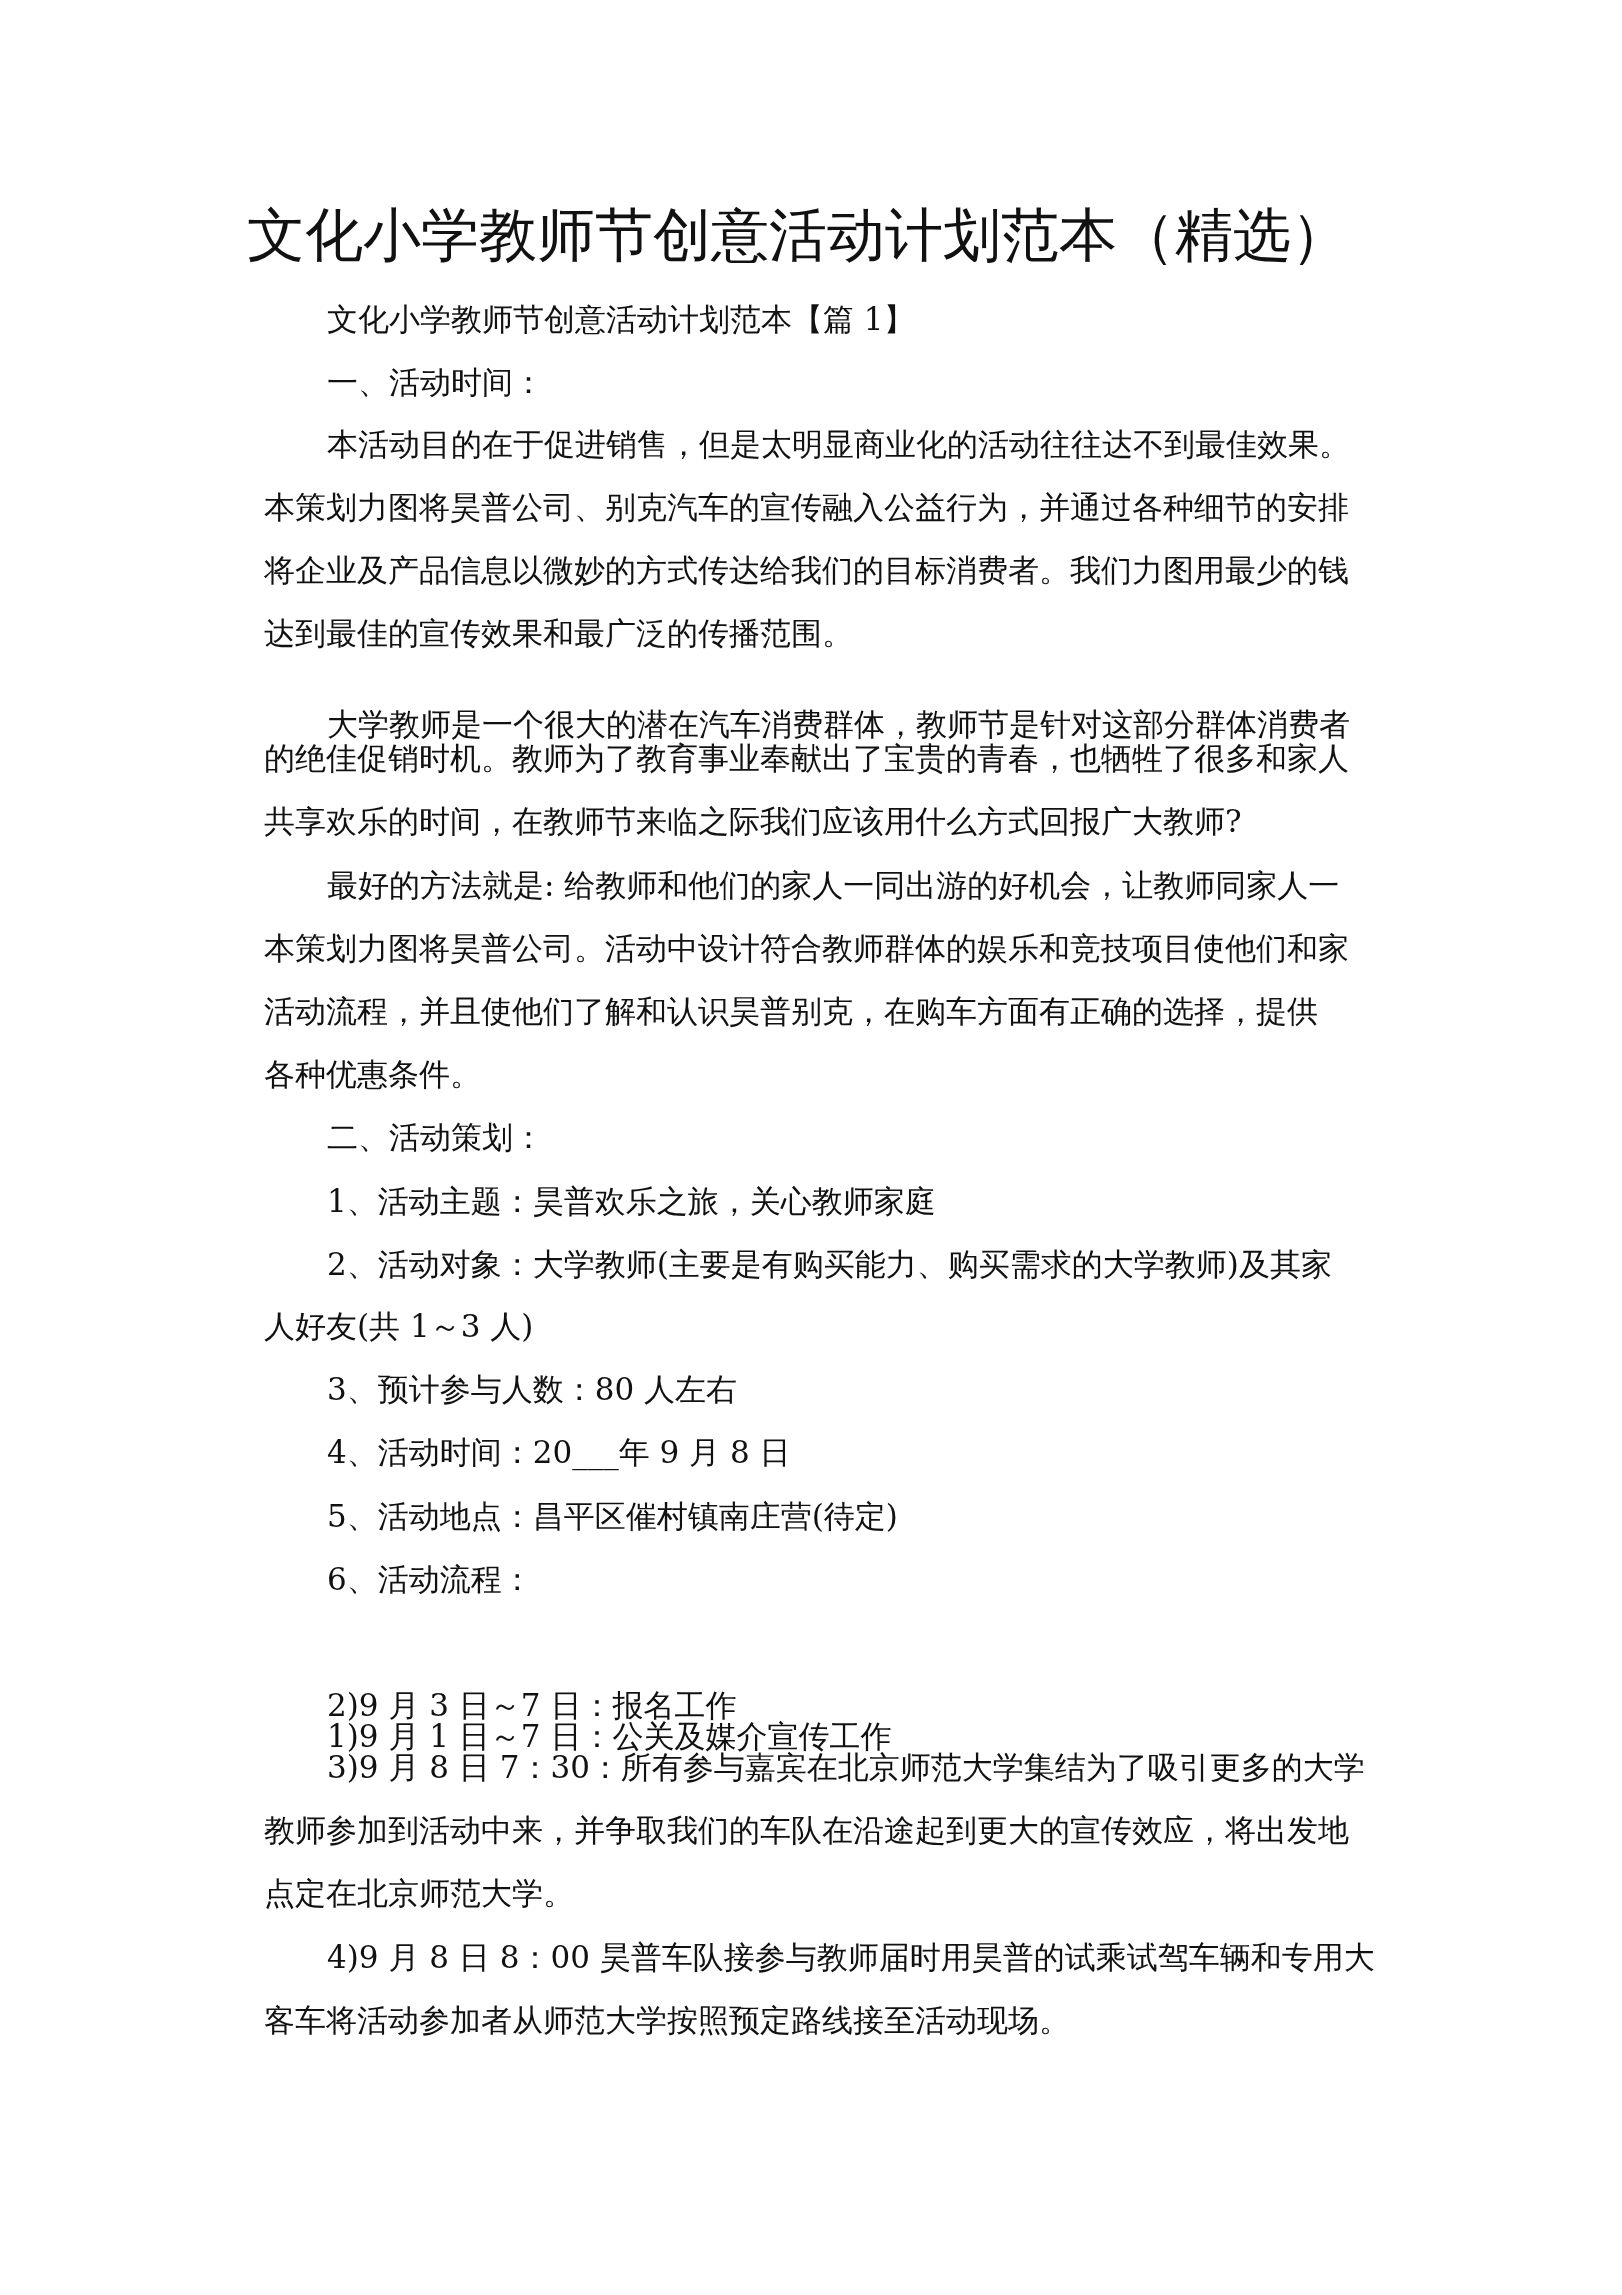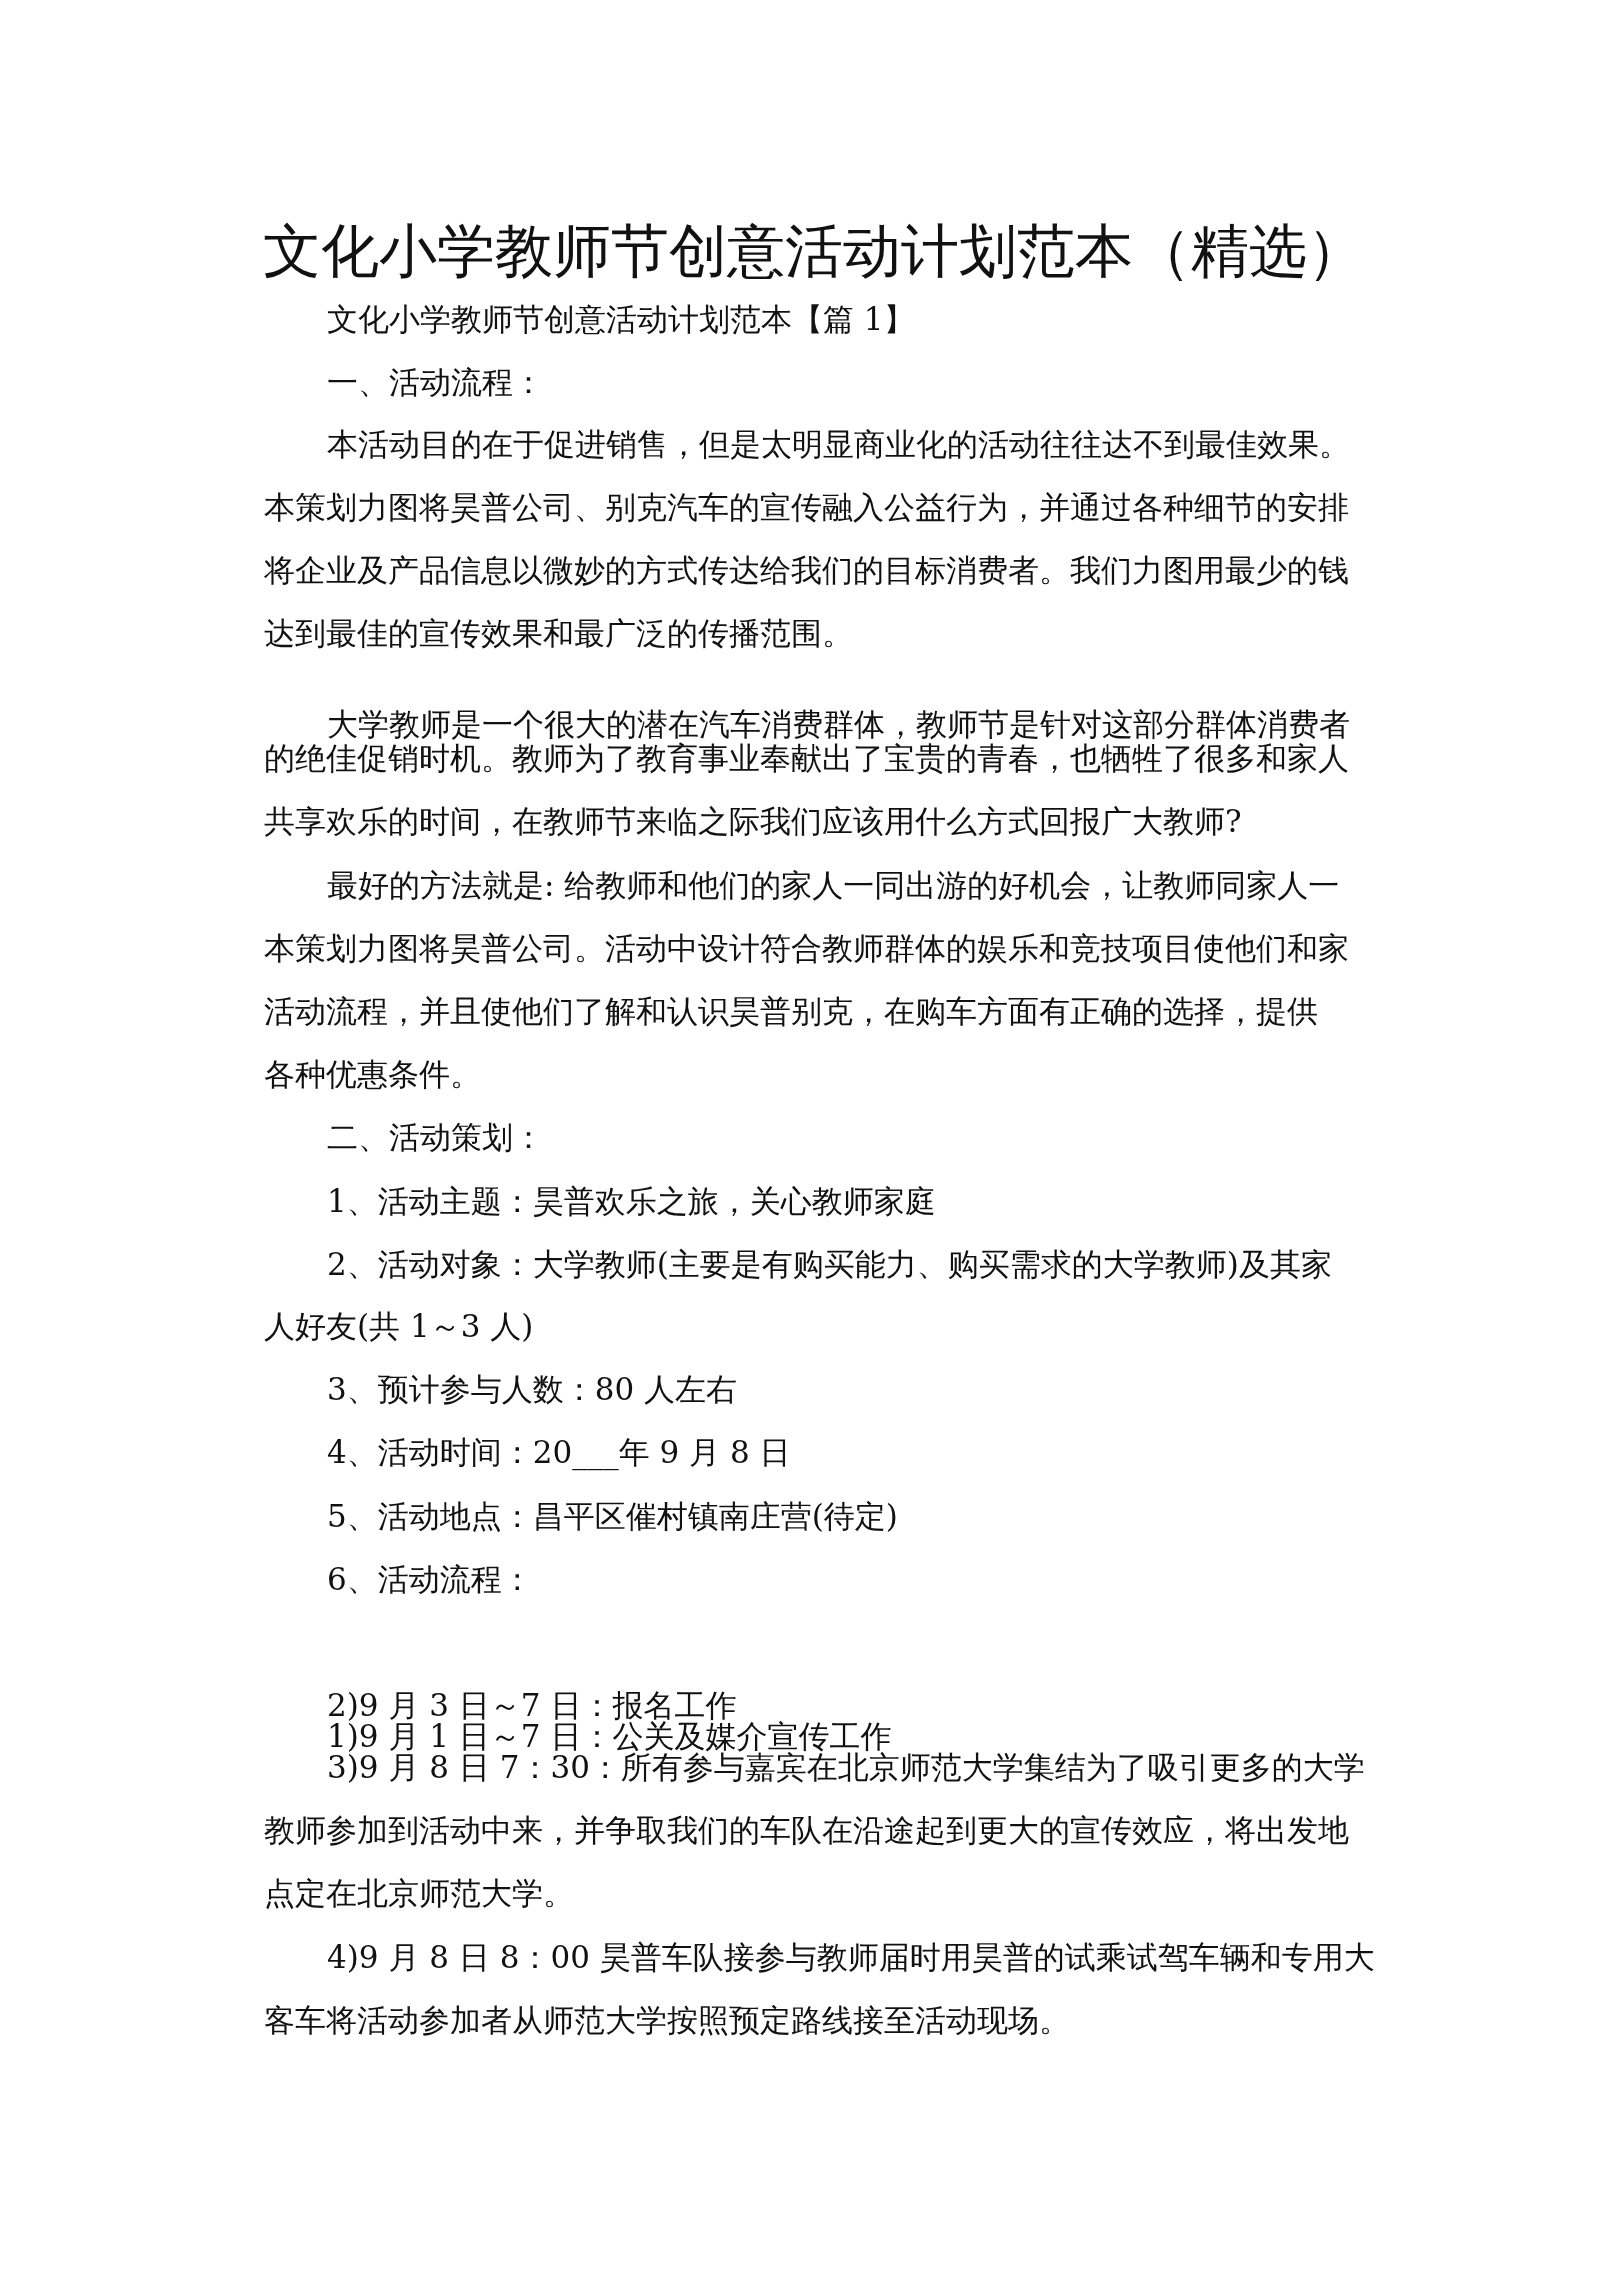--- a/index.html
+++ b/index.html
@@ -24,41 +24,41 @@
     .title {
       position: absolute;
       left: 0;
       top: 196px;
       width: 1152px;
       font-size: 58px;
       line-height: 79px;
       white-space: nowrap;
       letter-spacing: 0px;
       font-weight: normal;
-      margin: 16px;
+      margin: 0;
     }
     .line {
       position: absolute;
       left: 0;
       font-size: 31px;
       line-height: 39px;
       white-space: nowrap;
       margin: 17px;
     }
     .indent { left: 63px; }
   </style>
 </head>
 <body>
 
 <div class="page">
   <h1 class="title">文化小学教师节创意活动计划范本（精选）</h1>
 
   <p class="line indent" style="top:283px">文化小学教师节创意活动计划范本【篇 1】</p>
 
-  <p class="line indent" style="top:346px">一、活动流程：</p>
+  <p class="line indent" style="top:346px">一、活动时间：</p>
 
   <p class="line indent" style="top:408px">本活动目的在于促进销售，但是太明显商业化的活动往往达不到最佳效果。</p>
   <p class="line" style="top:471px">本策划力图将昊普公司、别克汽车的宣传融入公益行为，并通过各种细节的安排</p>
   <p class="line" style="top:534px">将企业及产品信息以微妙的方式传达给我们的目标消费者。我们力图用最少的钱</p>
   <p class="line" style="top:597px">达到最佳的宣传效果和最广泛的传播范围。</p>
 
   <p class="line indent" style="top:688px">大学教师是一个很大的潜在汽车消费群体，教师节是针对这部分群体消费者</p>
   <p class="line" style="top:722px">的绝佳促销时机。教师为了教育事业奉献出了宝贵的青春，也牺牲了很多和家人</p>
   <p class="line" style="top:785px">共享欢乐的时间，在教师节来临之际我们应该用什么方式回报广大教师?</p>
 

